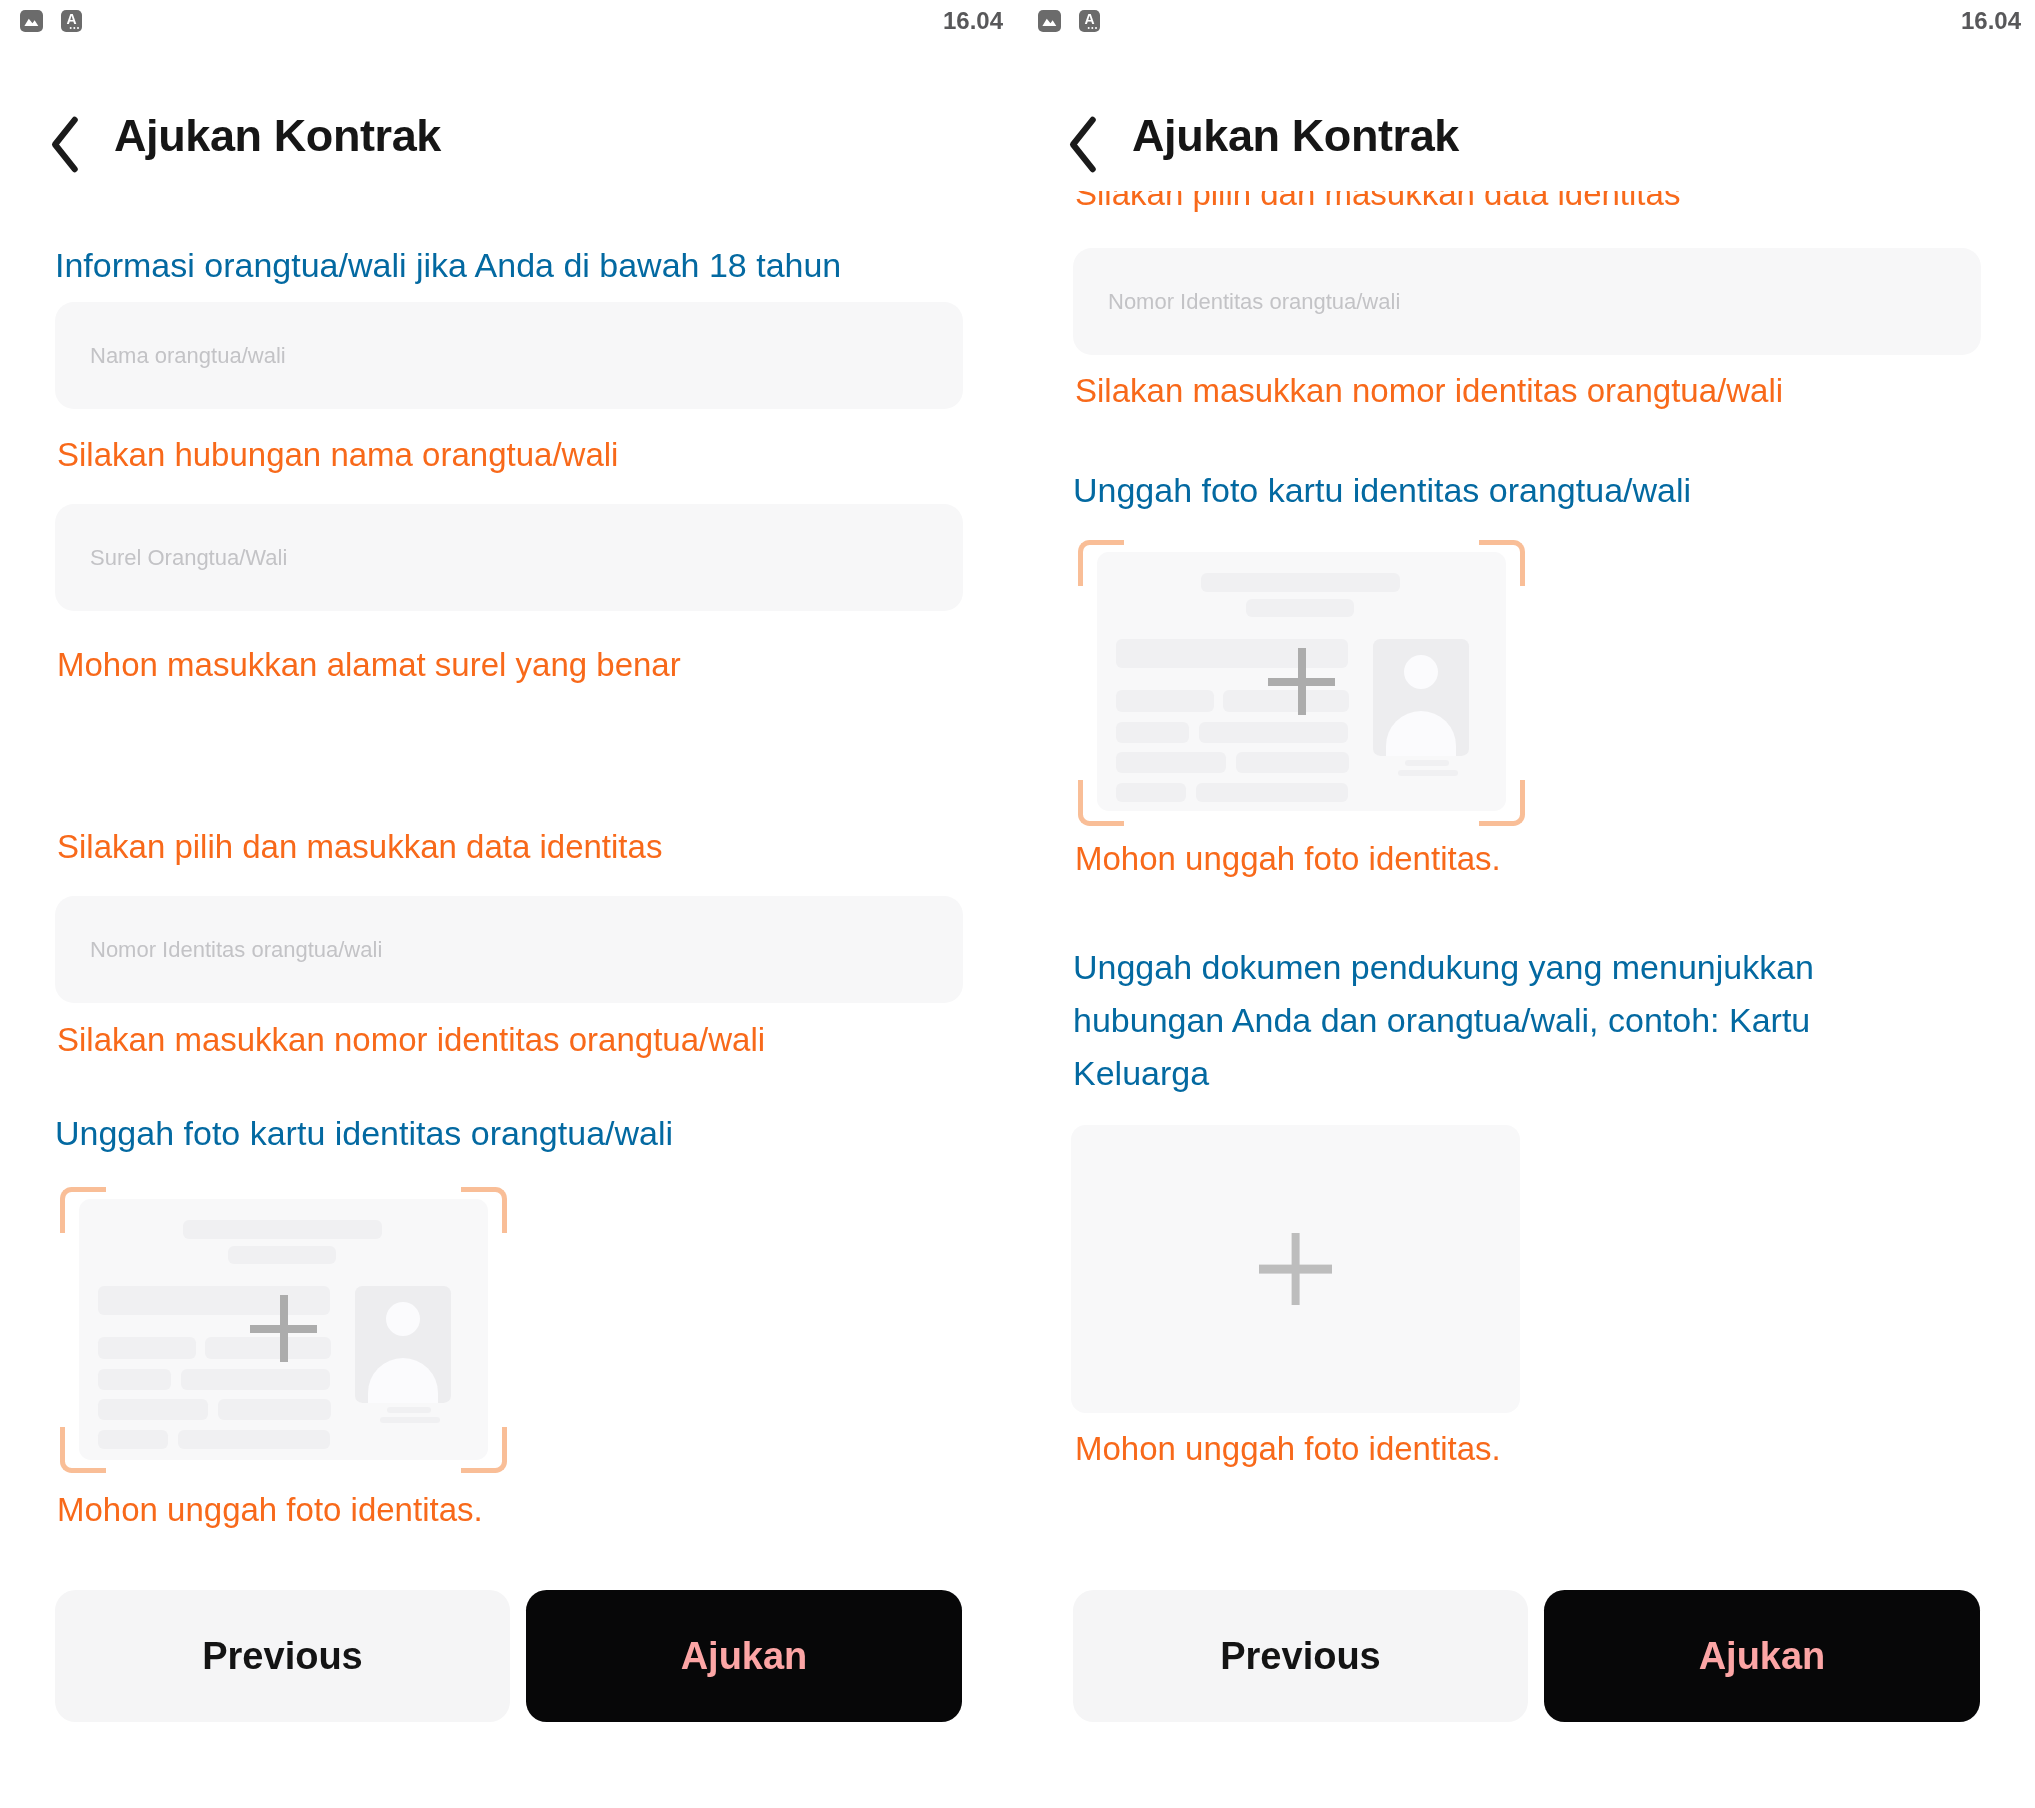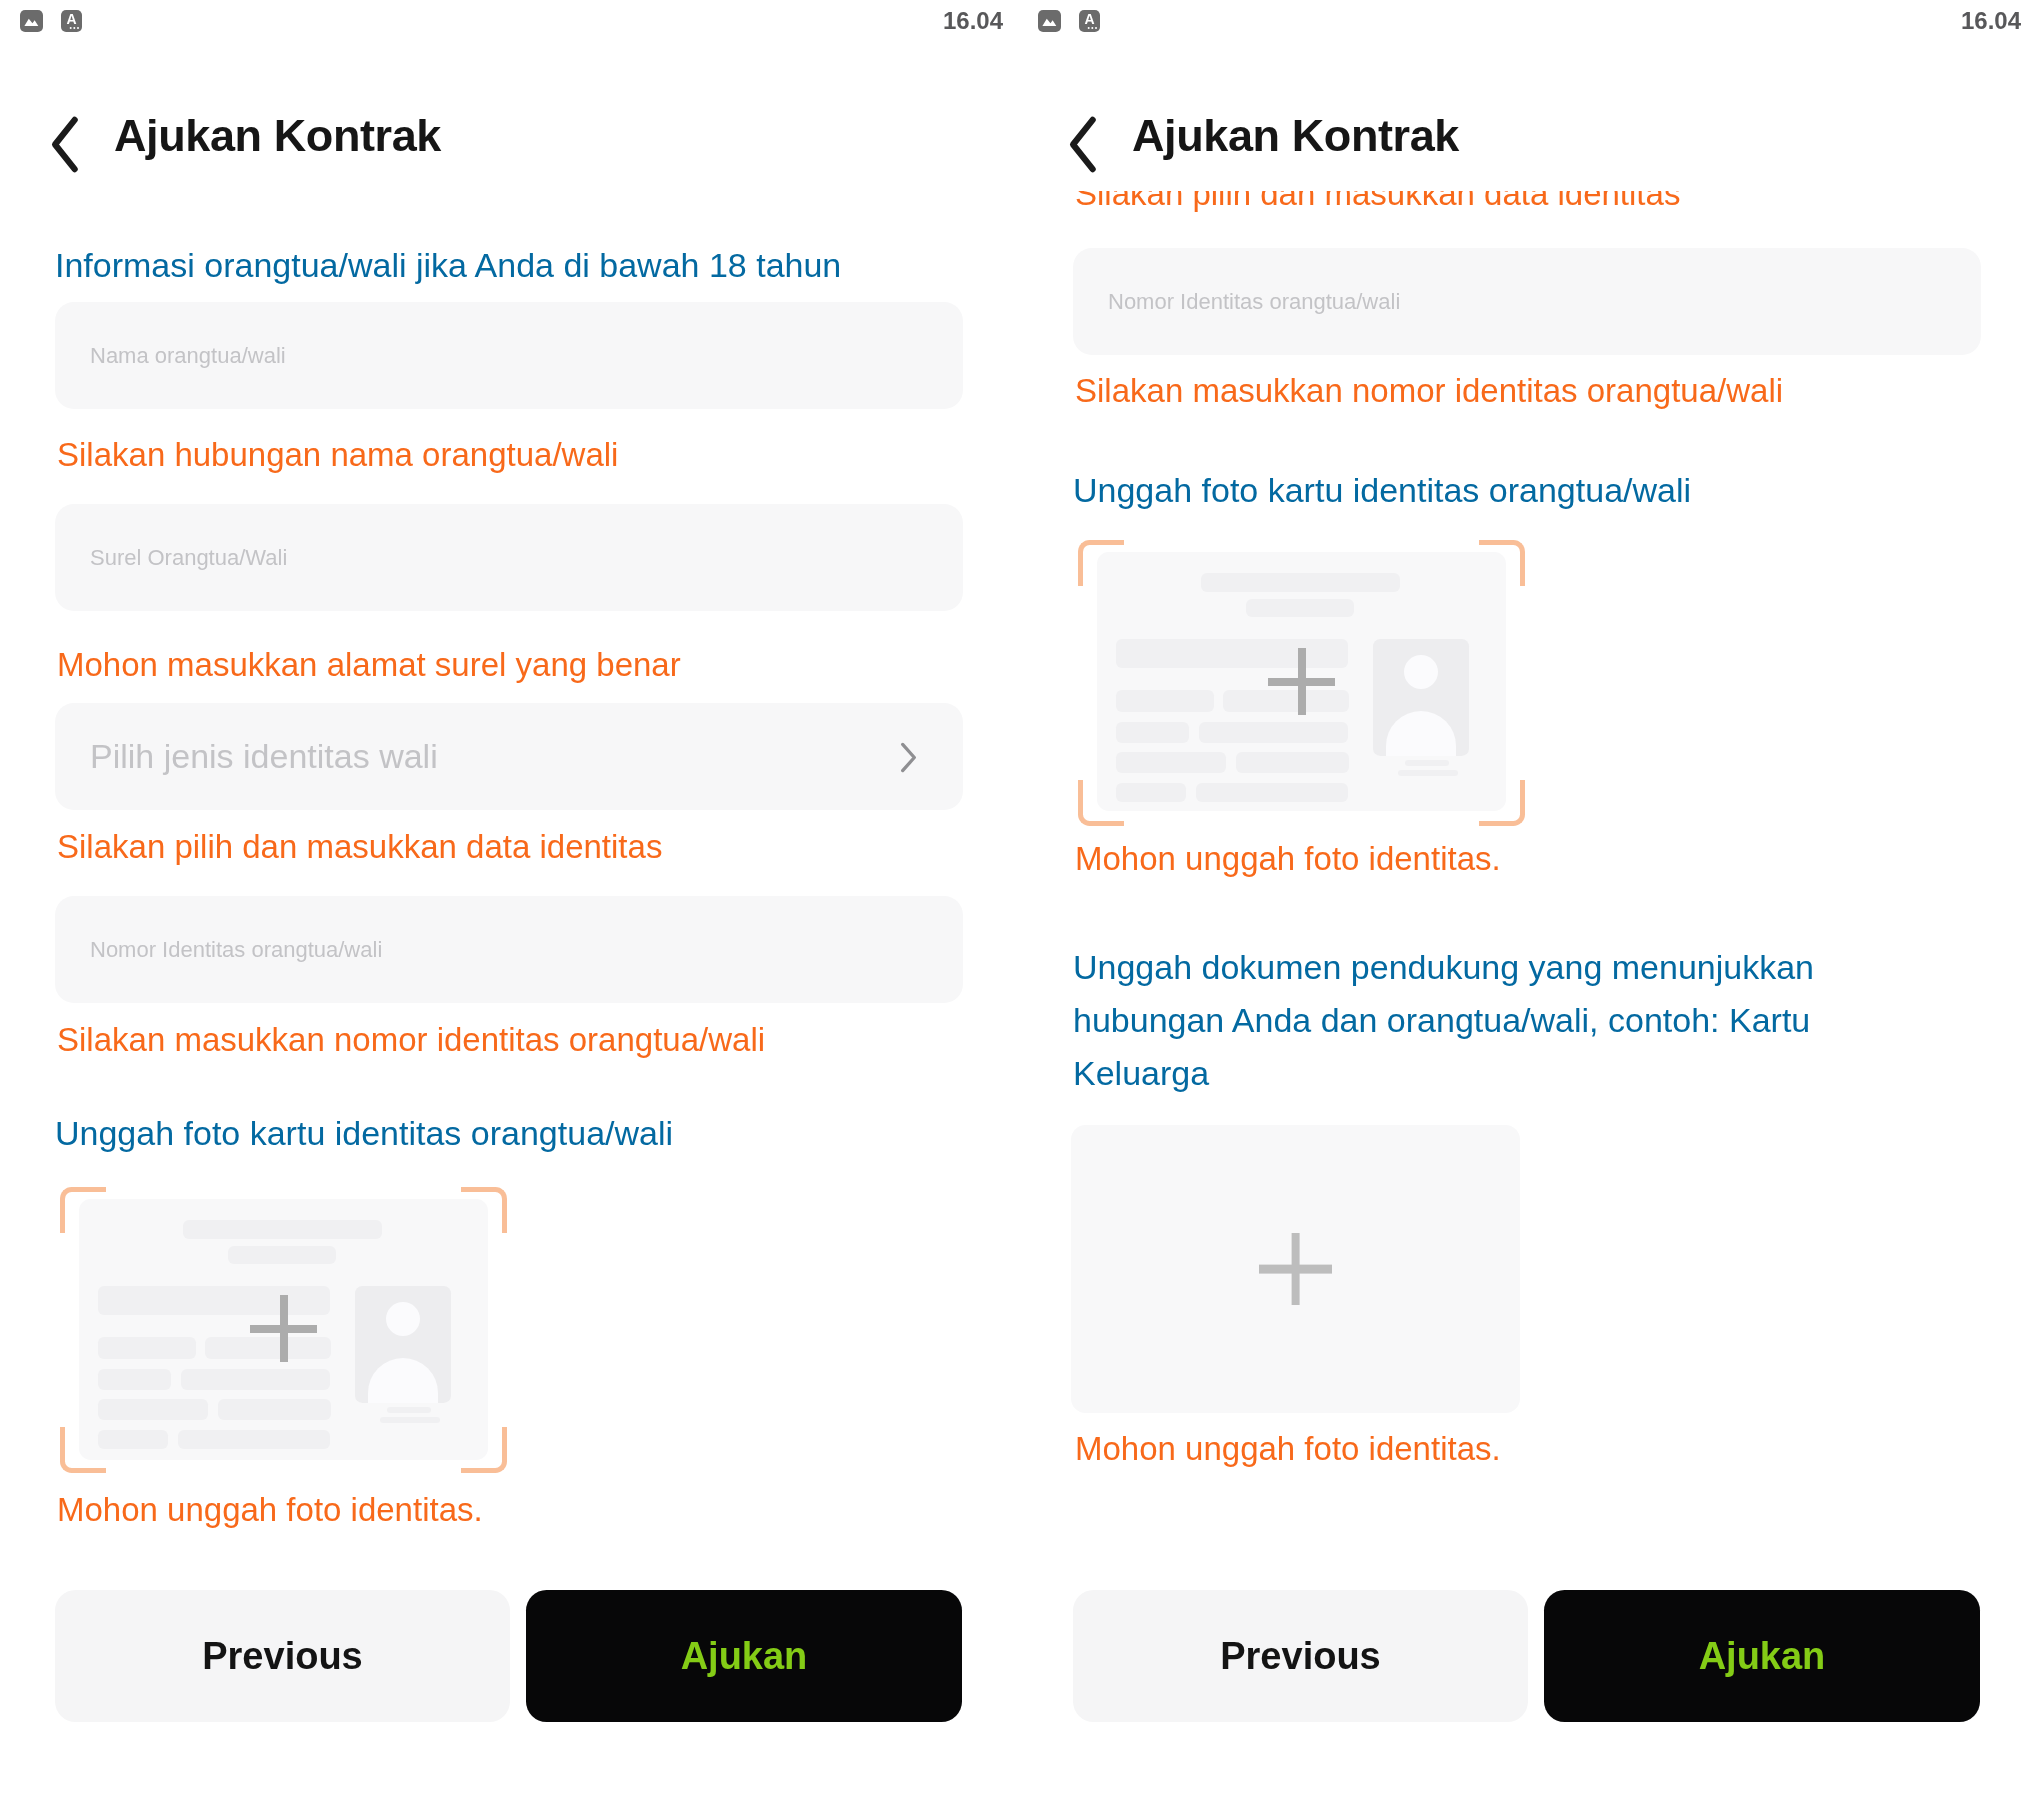--- a/index.html
+++ b/index.html
@@ -88,21 +88,21 @@
   .plus.box-plus::after{width:8.8px;background:#bdbdbd;}
 
   
   .plainbox{position:absolute;left:53px;top:1125px;width:449px;height:288px;background:#f8f8f9;
             border-radius:14.6px;cursor:pointer;}
 
   
   .btn{position:absolute;top:1590px;height:132px;border-radius:20.5px;display:flex;align-items:center;
        justify-content:center;font-size:38px;font-weight:700;cursor:pointer;}
   .btn-prev{left:55px;width:455px;background:#f5f5f6;color:#141414;}
-  .btn-submit{left:526px;width:436px;background:#070708;color:#84cc16;}
+  .btn-submit{left:526px;width:436px;background:#070708;color:#fca5a5;}
 </style>
 </head>
 <body>
 
 <div id="stage">
 
   <div class="screen" id="screen-left">
 
     <div class="sb-icon gallery">
       <svg width="22.7" height="22.7" viewBox="0 0 31 31">
@@ -127,26 +127,20 @@
     <div class="field" style="top:302px;">
       <input type="text" placeholder="Nama orangtua/wali" style="">
     </div>
     <div class="error" style="top:436px;">Silakan hubungan nama orangtua/wali</div>
 
     <div class="field" style="top:504px;">
       <input type="text" placeholder="Surel Orangtua/Wali" style="">
     </div>
     <div class="error" style="top:646px;">Mohon masukkan alamat surel yang benar</div>
 
-    <div class="field" style="top:703px;">
-      <span class="select-text">Pilih jenis identitas wali</span>
-      <svg class="select-chevron" width="19" height="35" viewBox="0 0 26 48">
-        <polyline points="5,6 21,24 5,42" fill="none" stroke="#8f8f92" stroke-width="4.5" stroke-linecap="round" stroke-linejoin="round"></polyline>
-      </svg>
-    </div>
     <div class="error" style="top:828px;">Silakan pilih dan masukkan data identitas</div>
 
     <div class="field" style="top:896px;">
       <input type="text" placeholder="Nomor Identitas orangtua/wali" style="">
     </div>
     <div class="error" style="top:1021px;">Silakan masukkan nomor identitas orangtua/wali</div>
 
     <div class="glabel" style="top:1114px;">Unggah foto kartu identitas orangtua/wali</div>
 
     <div class="frame" style="top:1187px;">

